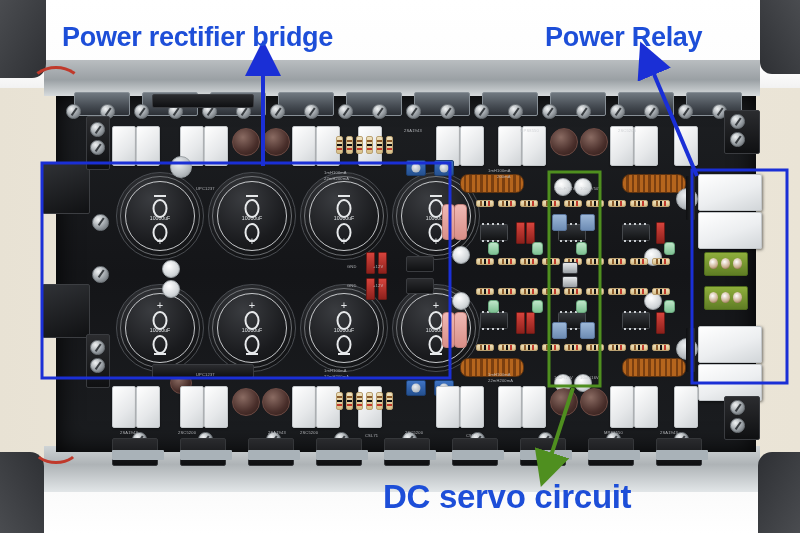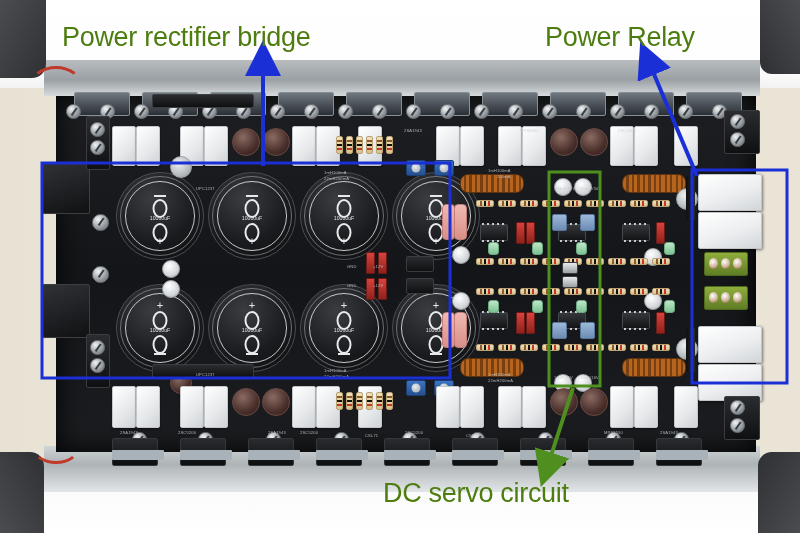--- a/index.html
+++ b/index.html
@@ -110,21 +110,21 @@
   .termblk span{position:absolute;top:5px;width:9px;height:11px;border-radius:50%;
       background:radial-gradient(circle at 40% 35%,#fff,#c8ad8e 60%,#6b4a2c);}
   .relay{position:absolute;width:62px;height:35px;border-radius:2px;
       background:linear-gradient(160deg,#ffffff,#eceef0 55%,#d2d6d9);
       border:1px solid #c2c6c9;box-shadow:1px 1px 3px rgba(0,0,0,.5);}
   .hs-fin{position:absolute;width:9px;height:44px;background:linear-gradient(90deg,#0e0f11,#2a2c30);border-radius:1px;}
   .blkclamp{position:absolute;border-radius:2px;
       background:linear-gradient(160deg,#303236,#101113);border:1px solid #3c3e42;}
 
   
-  .anno{position:absolute;color:#4d7c0f;font-weight:normal;white-space:nowrap;
+  .anno{position:absolute;color:#1d4ed8;font-weight:bold;white-space:nowrap;
       font-family:"Liberation Sans",sans-serif;letter-spacing:-.3px;}
   svg.ov{position:absolute;left:0;top:0;width:800px;height:533px;overflow:visible;pointer-events:none;}
 </style>
 </head>
 <body>
 
 <div id="stage">
 
   <div class="bg"></div>
   <div class="banner-top"></div>
@@ -730,15 +730,15 @@
       </g>
     <g id="anno-arrows">
         <line x1="263" y1="166" x2="263" y2="60" stroke="#1a2fd6" stroke-width="4" marker-end="url(#ah-blue)"></line>
         <line x1="697" y1="176" x2="648" y2="60" stroke="#1a2fd6" stroke-width="4" marker-end="url(#ah-blue)"></line>
         <line x1="573" y1="388" x2="547" y2="468" stroke="#4f8f1f" stroke-width="4" marker-end="url(#ah-green)"></line>
       </g>
   </svg>
 
   <div class="anno" style="left:62px;top:22px;font-size:27px;">Power rectifier bridge</div>
   <div class="anno" style="left:545px;top:22px;font-size:27px;">Power Relay</div>
-  <div class="anno" style="left:383px;top:478px;font-size:27px;">DC servo circuit</div>
+  <div class="anno" style="left:383px;top:478px;font-size:33px;">DC servo circuit</div>
 
 </div>
 
 </body></html>

